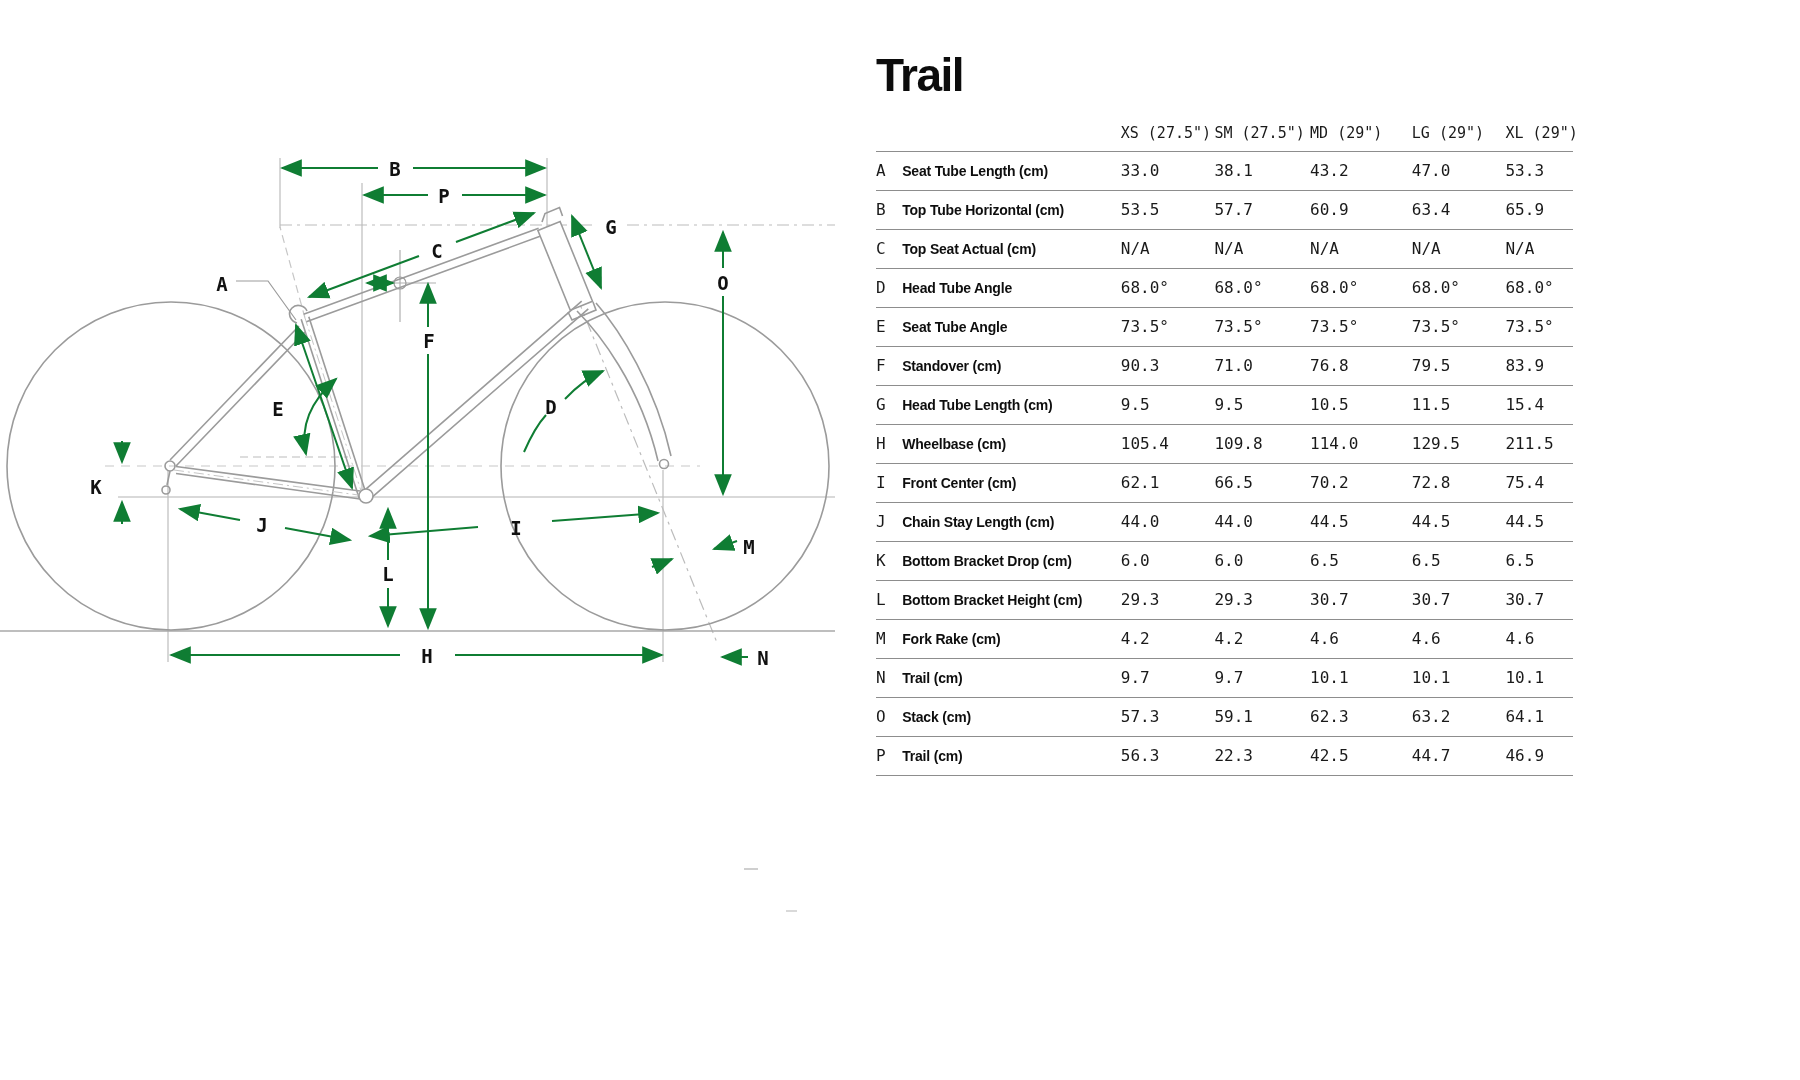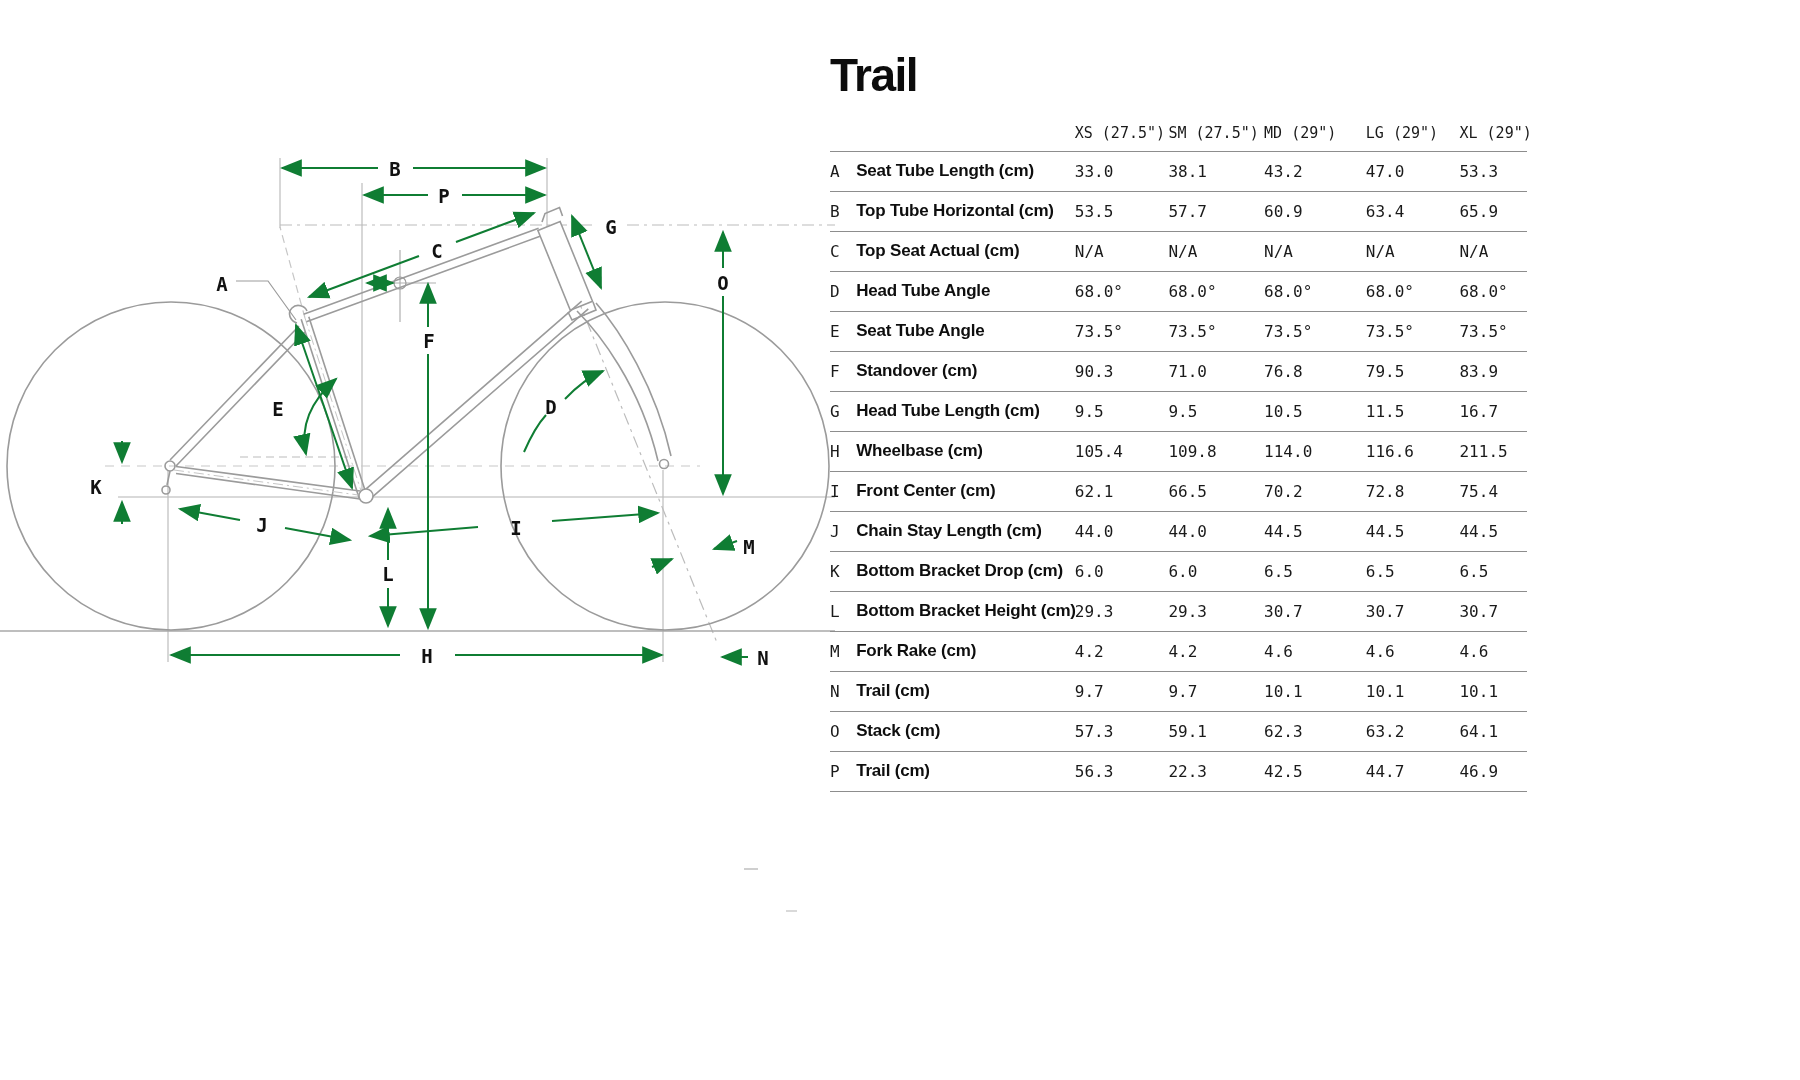--- a/index.html
+++ b/index.html
@@ -1,38 +1,38 @@
 <!DOCTYPE html>
 <html><head>
 <meta charset="utf-8">
 <style>
   html,body{margin:0;padding:0;background:#ffffff;}
   .page{position:relative;width:1800px;height:1080px;background:#fff;overflow:hidden;
         font-family:"Liberation Sans",sans-serif;color:#161616;}
   .diagram-wrap{position:absolute;left:0;top:0;width:860px;height:1000px;}
   svg text{font-family:"DejaVu Sans Mono",monospace;font-size:19px;font-weight:bold;
            fill:#111;text-anchor:middle;}
-  .panel{position:absolute;left:830px;top:48px;width:697px;}
+  .panel{position:absolute;left:876px;top:48px;width:697px;}
   .title{font-family:"Liberation Sans",sans-serif;font-weight:bold;font-size:46px;
          letter-spacing:-1.5px;color:#0c0c0c;margin:0 0 22px 0;}
   table.geo{border-collapse:collapse;table-layout:fixed;width:697px;}
   table.geo col.c-letter{width:26px;}
   table.geo col.c-label{width:217px;}
   table.geo col.c-v1{width:93px;}
   table.geo col.c-v2{width:95px;}
   table.geo col.c-v3{width:101px;}
   table.geo col.c-v4{width:93px;}
   table.geo col.c-v5{width:67px;}
   table.geo th{font-family:"DejaVu Sans Mono",monospace;font-weight:normal;font-size:15px;
                text-align:left;padding:0 0 9px 0;border-bottom:1.5px solid #8d8d8d;color:#1a1a1a;
                white-space:nowrap;}
   table.geo td{border-bottom:1.5px solid #8d8d8d;padding:9px 0 10px 0;vertical-align:middle;
                white-space:nowrap;overflow:visible;}
   td.letter{font-family:"DejaVu Sans Mono",monospace;font-size:16px;color:#1a1a1a;}
-  td.rowlabel{font-family:"Liberation Sans",sans-serif;font-weight:bold;font-size:17px;
+  td.rowlabel{font-family:"Liberation Sans",sans-serif;font-weight:bold;font-size:14px;
               letter-spacing:-0.2px;color:#0e0e0e;}
   td.val{font-family:"DejaVu Sans Mono",monospace;font-size:16px;color:#1a1a1a;}
 </style>
 </head>
 <body>
 
 <div class="page">
 
   <div class="diagram-wrap">
   <svg width="860" height="1000" viewBox="0 0 860 1000">
@@ -229,29 +229,29 @@
             <td class="val">79.5</td>
             <td class="val">83.9</td>
           </tr>
           <tr>
             <td class="letter">G</td>
             <td class="rowlabel">Head Tube Length (cm)</td>
             <td class="val">9.5</td>
             <td class="val">9.5</td>
             <td class="val">10.5</td>
             <td class="val">11.5</td>
-            <td class="val">16.7</td>
+            <td class="val">15.4</td>
           </tr>
           <tr>
             <td class="letter">H</td>
             <td class="rowlabel">Wheelbase (cm)</td>
             <td class="val">105.4</td>
             <td class="val">109.8</td>
             <td class="val">114.0</td>
-            <td class="val">116.6</td>
+            <td class="val">129.5</td>
             <td class="val">211.5</td>
           </tr>
           <tr>
             <td class="letter">I</td>
             <td class="rowlabel">Front Center (cm)</td>
             <td class="val">62.1</td>
             <td class="val">66.5</td>
             <td class="val">70.2</td>
             <td class="val">72.8</td>
             <td class="val">75.4</td>

